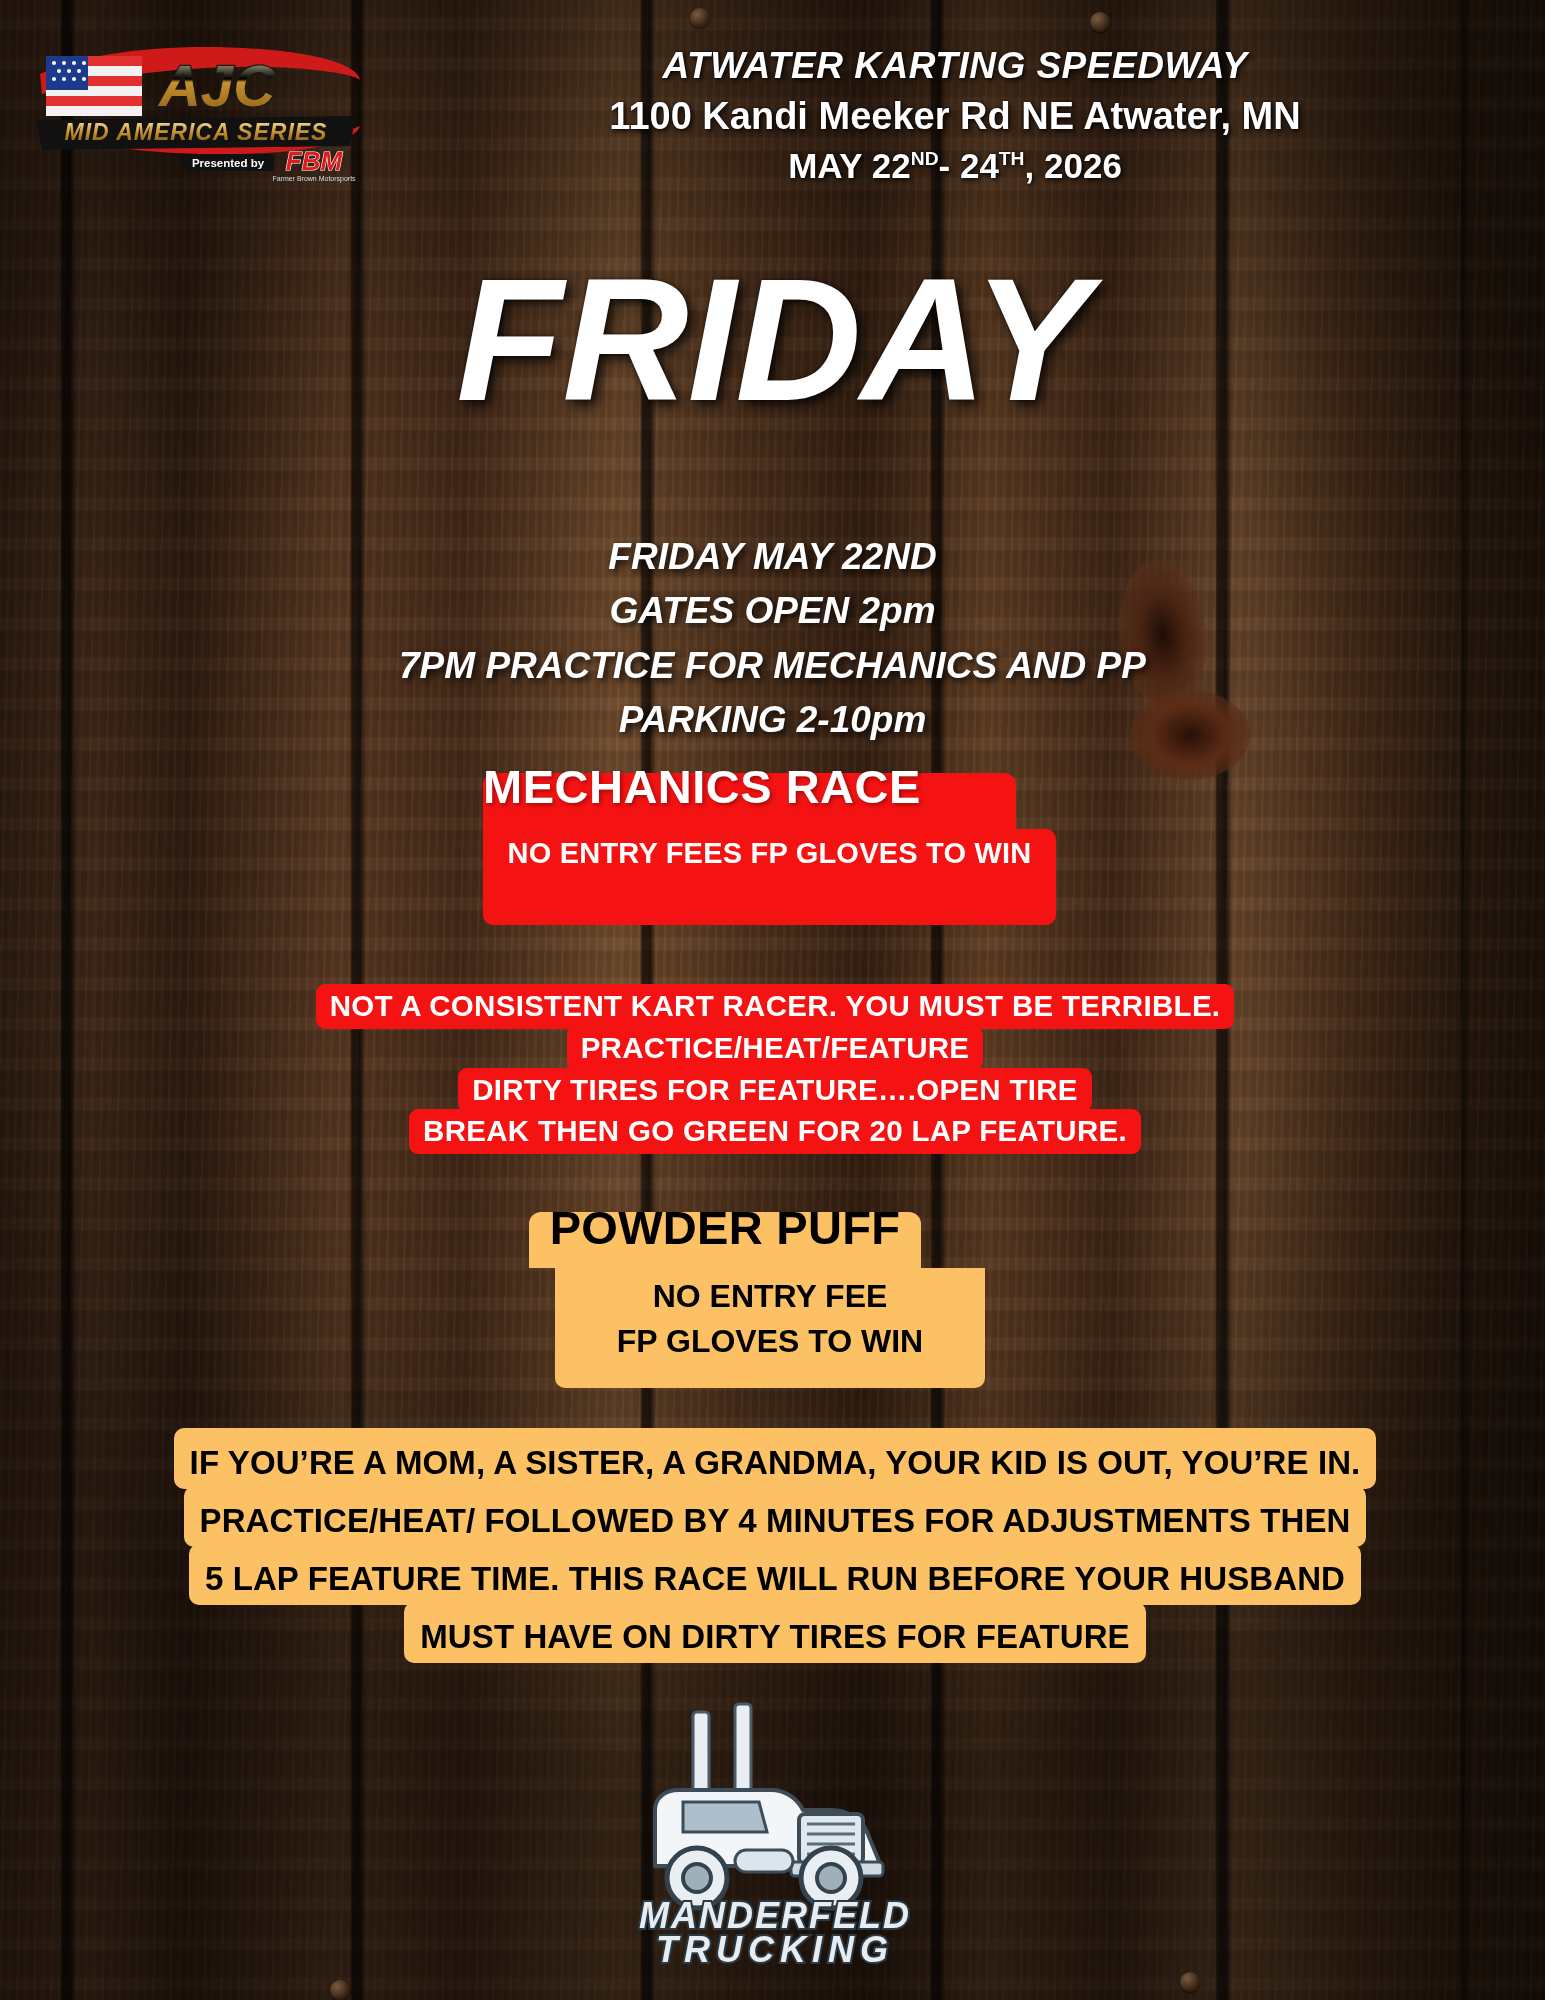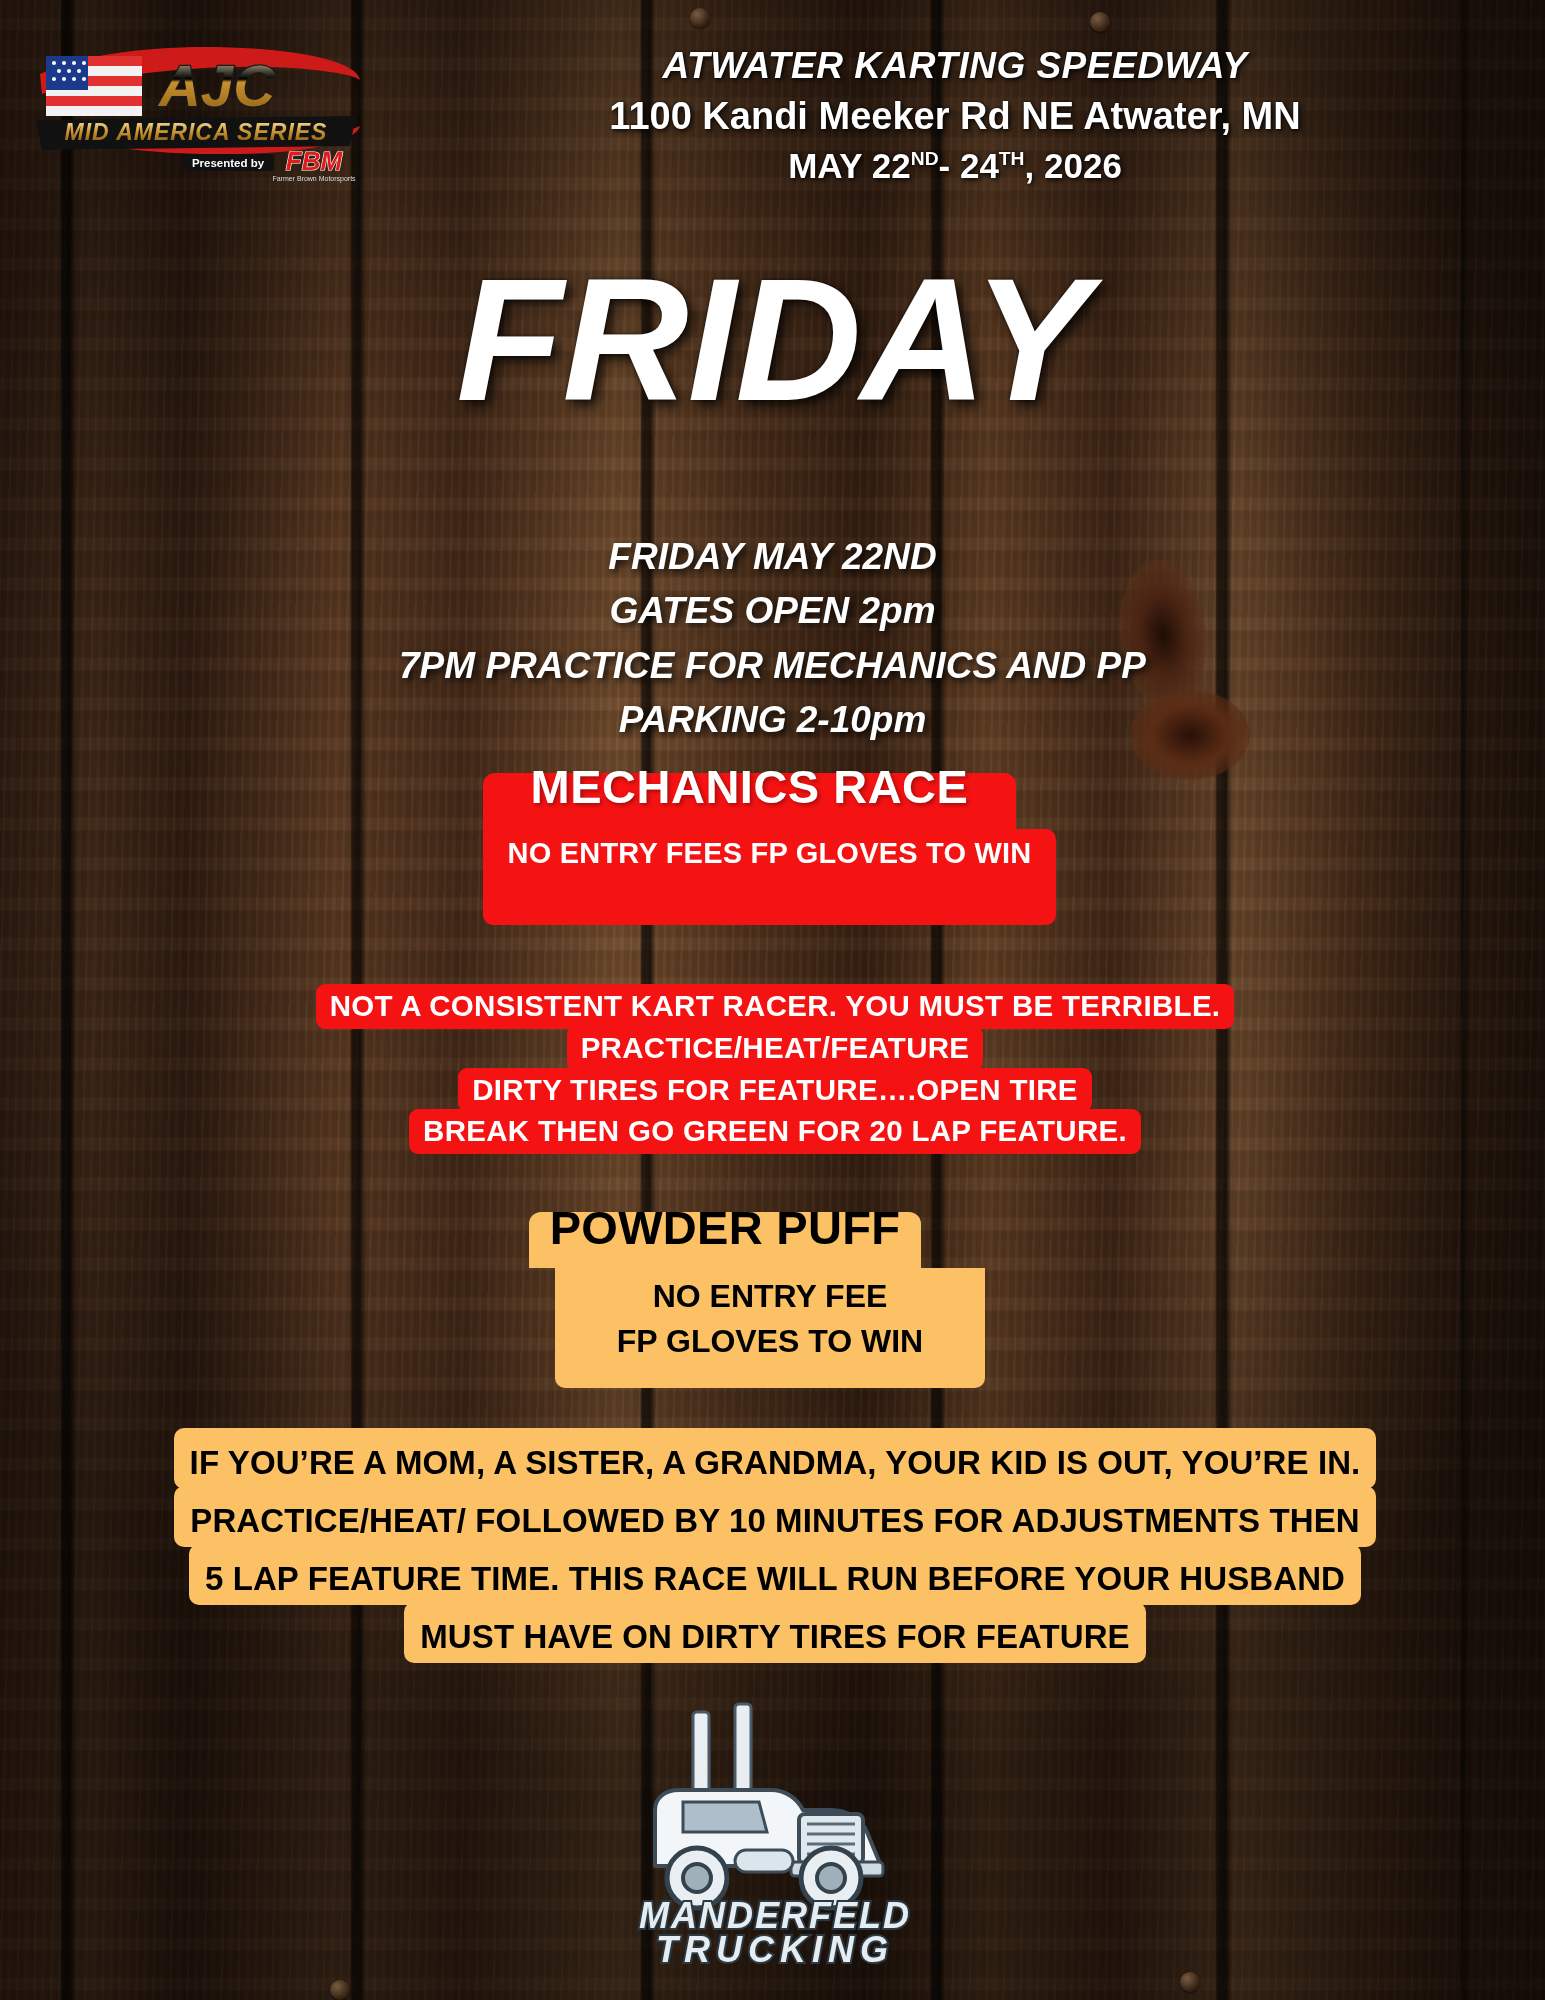--- a/index.html
+++ b/index.html
@@ -100,21 +100,21 @@
     color:#fff;font-style:italic;font-weight:bold;font-size:37px;line-height:1.47;
     text-shadow:3px 3px 7px rgba(0,0,0,.85);
   }
 
   
   .red-head{
     position:absolute;left:483px;top:773px;width:533px;height:58px;
     background:#f51212;border-radius:12px 12px 0 0;
   }
   .red-head .t{
-    position:absolute;left:0;top:-14px;width:100%;text-align:center;
+    position:absolute;left:0;top:-14px;width:100%;text-align:left;
     color:#fff;font-size:47px;font-weight:bold;letter-spacing:.5px;
     text-shadow:2px 2px 4px rgba(0,0,0,.35);
   }
   .red-sub{
     position:absolute;left:483px;top:829px;width:573px;height:96px;
     background:#f51212;border-radius:0 10px 10px 10px;
   }
   .red-sub .t{
     position:absolute;left:0;top:8px;width:100%;text-align:center;
     color:#fff;font-size:29px;font-weight:bold;letter-spacing:.2px;
@@ -264,21 +264,21 @@
     <div class="t">POWDER PUFF</div>
   </div>
   <div class="or-sub">
     <div class="t">
       <div>NO ENTRY FEE</div>
       <div>FP GLOVES TO WIN</div>
     </div>
   </div>
   <div class="or-body">
     <div class="row"><span class="line">IF YOU’RE A MOM, A SISTER, A GRANDMA, YOUR KID IS OUT, YOU’RE IN.</span></div>
-    <div class="row"><span class="line">PRACTICE/HEAT/ FOLLOWED BY 10 MINUTES FOR ADJUSTMENTS THEN</span></div>
+    <div class="row"><span class="line">PRACTICE/HEAT/ FOLLOWED BY 4 MINUTES FOR ADJUSTMENTS THEN</span></div>
     <div class="row"><span class="line">5 LAP FEATURE TIME. THIS RACE WILL RUN BEFORE YOUR HUSBAND</span></div>
     <div class="row"><span class="line">MUST HAVE ON DIRTY TIRES FOR FEATURE</span></div>
   </div>
 
   <div class="sponsor">
     <svg width="380" height="280" viewBox="0 0 380 280">
       <g>
 
         <rect x="108" y="22" width="16" height="86" rx="4" fill="#e9eef2" stroke="#4a5a66" stroke-width="3"></rect>
         <rect x="150" y="14" width="16" height="94" rx="4" fill="#e9eef2" stroke="#4a5a66" stroke-width="3"></rect>

